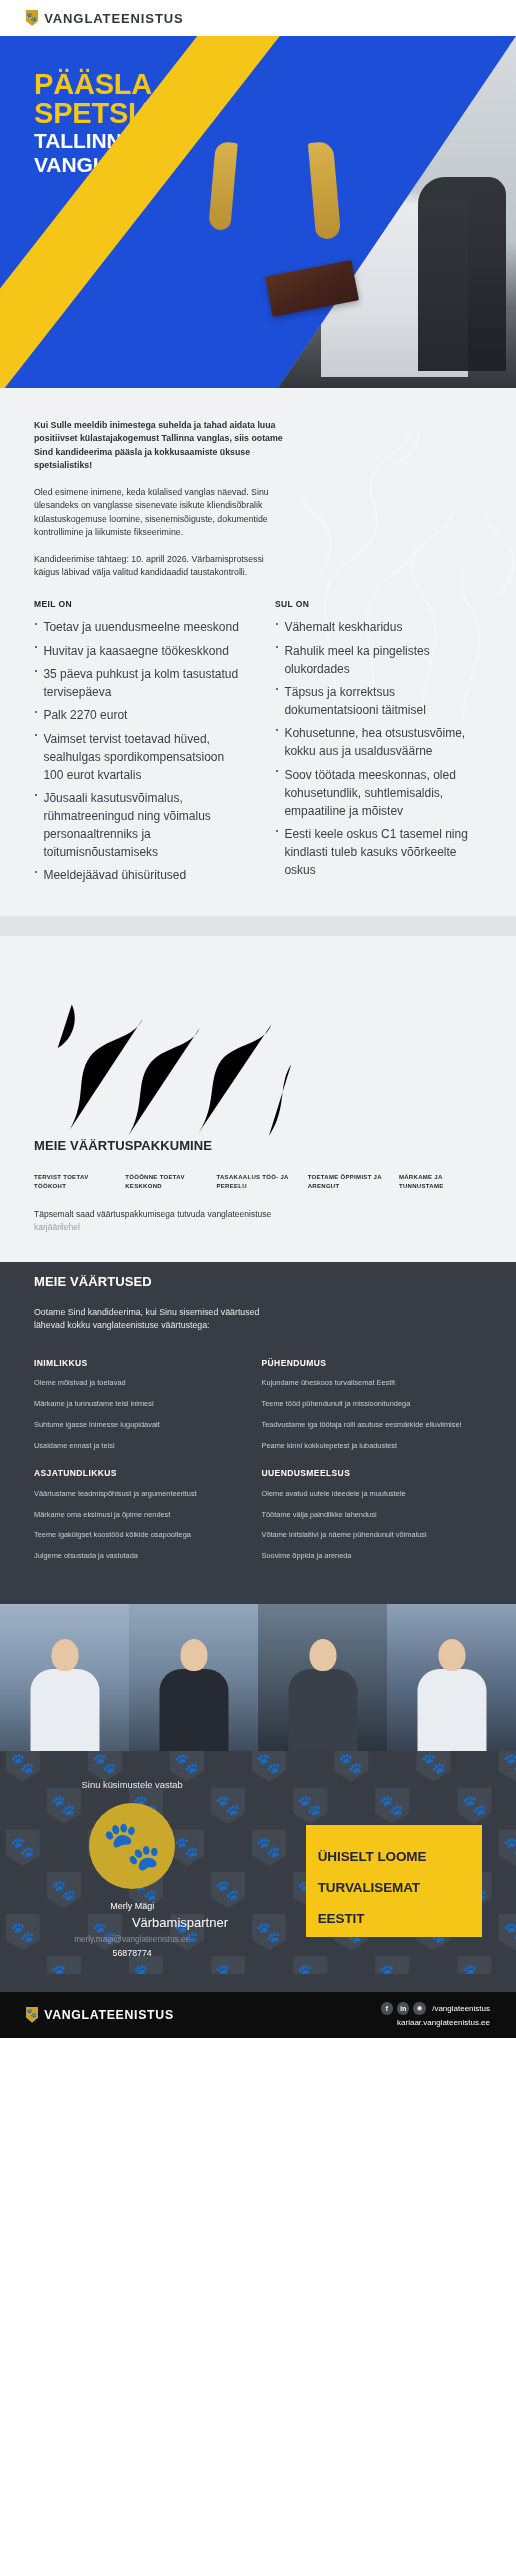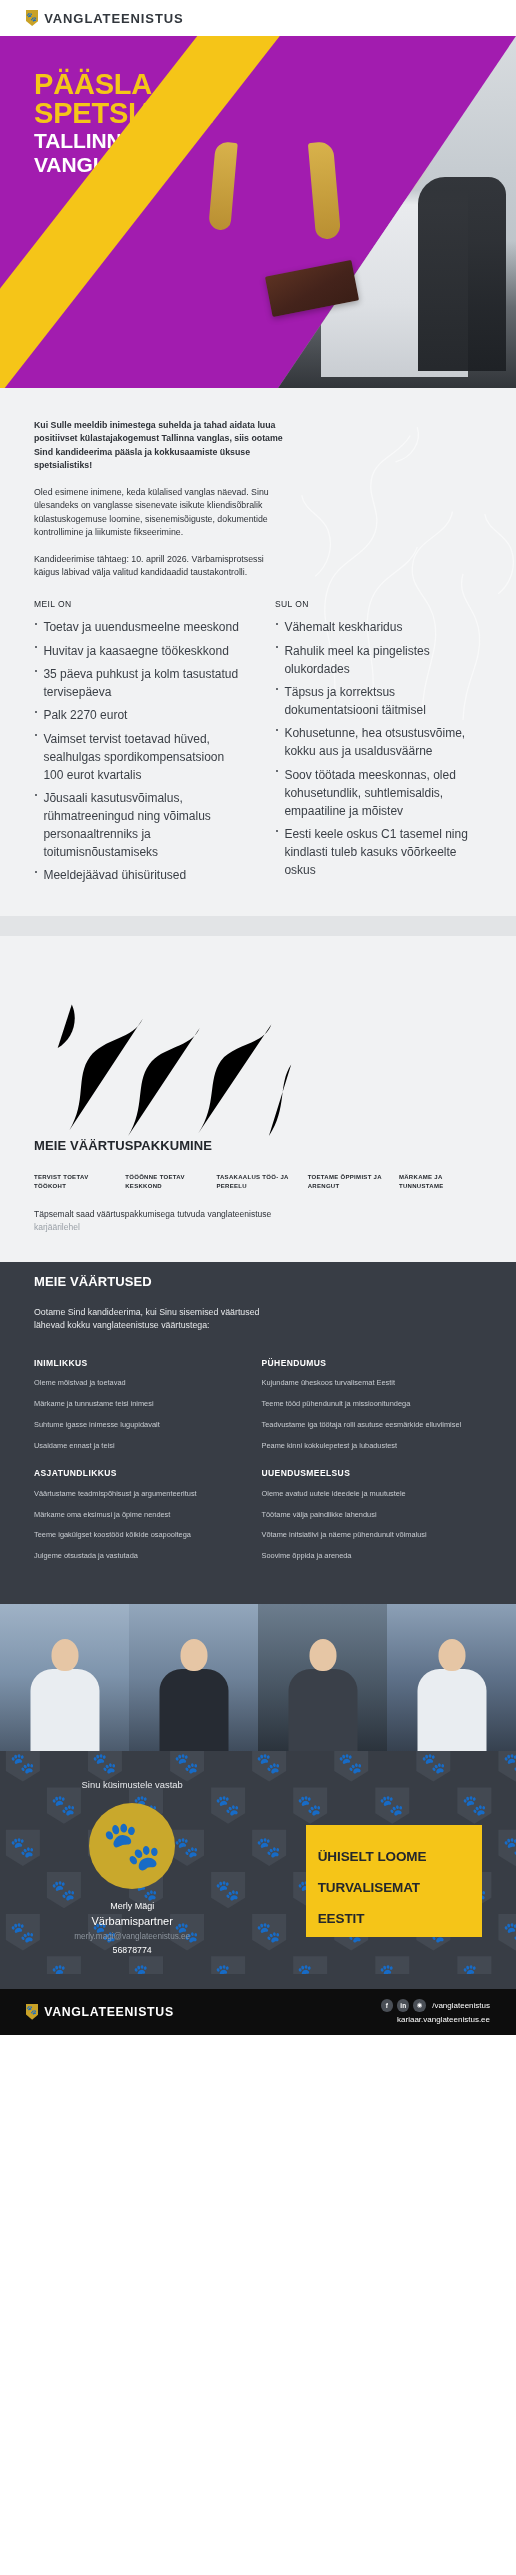--- a/index.html
+++ b/index.html
@@ -34,21 +34,21 @@
   }
   .brand-word {
     font-size: 13px; font-weight: 700; letter-spacing: 0.9px;
     color: #32373D;
   }
 
   
   .hero {
     position: relative;
     height: 352px;
-    background: #a21caf;
+    background: #1d4ed8;
     overflow: hidden;
   }
   .hero-title {
     position: absolute;
     left: 34px; top: 34px;
     width: 246px;
     z-index: 4;
   }
   .hero-title .l-yellow {
     display: block;
@@ -144,21 +144,21 @@
   }
   .body-p.bold { font-weight: 700; }
 
   
   .cols2 {
     display: flex; gap: 34px;
     margin-top: 19px; position: relative; z-index: 2;
   }
   .col { flex: 1 1 0; min-width: 0; }
   .col-head {
-    font-size: 8.5px; font-weight: 400; letter-spacing: 0.4px;
+    font-size: 8.5px; font-weight: 700; letter-spacing: 0.4px;
     color: #23272C; text-transform: uppercase; margin-bottom: 9.4px;
   }
   .col ul { list-style: none; }
   .col li {
     position: relative;
     padding-left: 9.4px;
     font-size: 12px; line-height: 1.5;
     color: #3A3F46;
     margin-bottom: 5.3px;
   }
@@ -273,21 +273,21 @@
     font-size: 9.4px; color: #E9EBEE; margin-bottom: 13px; text-align: center;
   }
   .avatar {
     width: 86px; height: 86px; border-radius: 50%;
     background: #C9A82C;
     margin: 0 auto 10.6px auto;
     display: flex; align-items: center; justify-content: center;
   }
   .avatar .lionbig { font-size: 48px; line-height: 1; color: #ffffff; }
   .c-name { font-size: 9px; color: #ffffff; line-height: 1.5; }
-  .c-role { font-size: 11px; color: #ffffff; line-height: 1.5; }
+  .c-role { font-size: 13px; color: #ffffff; line-height: 1.5; text-align: right; }
   .c-mail { font-size: 8.2px; color: #8C949D; line-height: 1.6; }
   .c-phone { font-size: 8.8px; color: #ffffff; line-height: 1.6; }
 
   .slogan {
     background: #F5C518;
     padding: 9.4px 11.7px 10.6px 11.7px;
     width: 176px;
     margin-top: 46px;
   }
   .slogan div {

